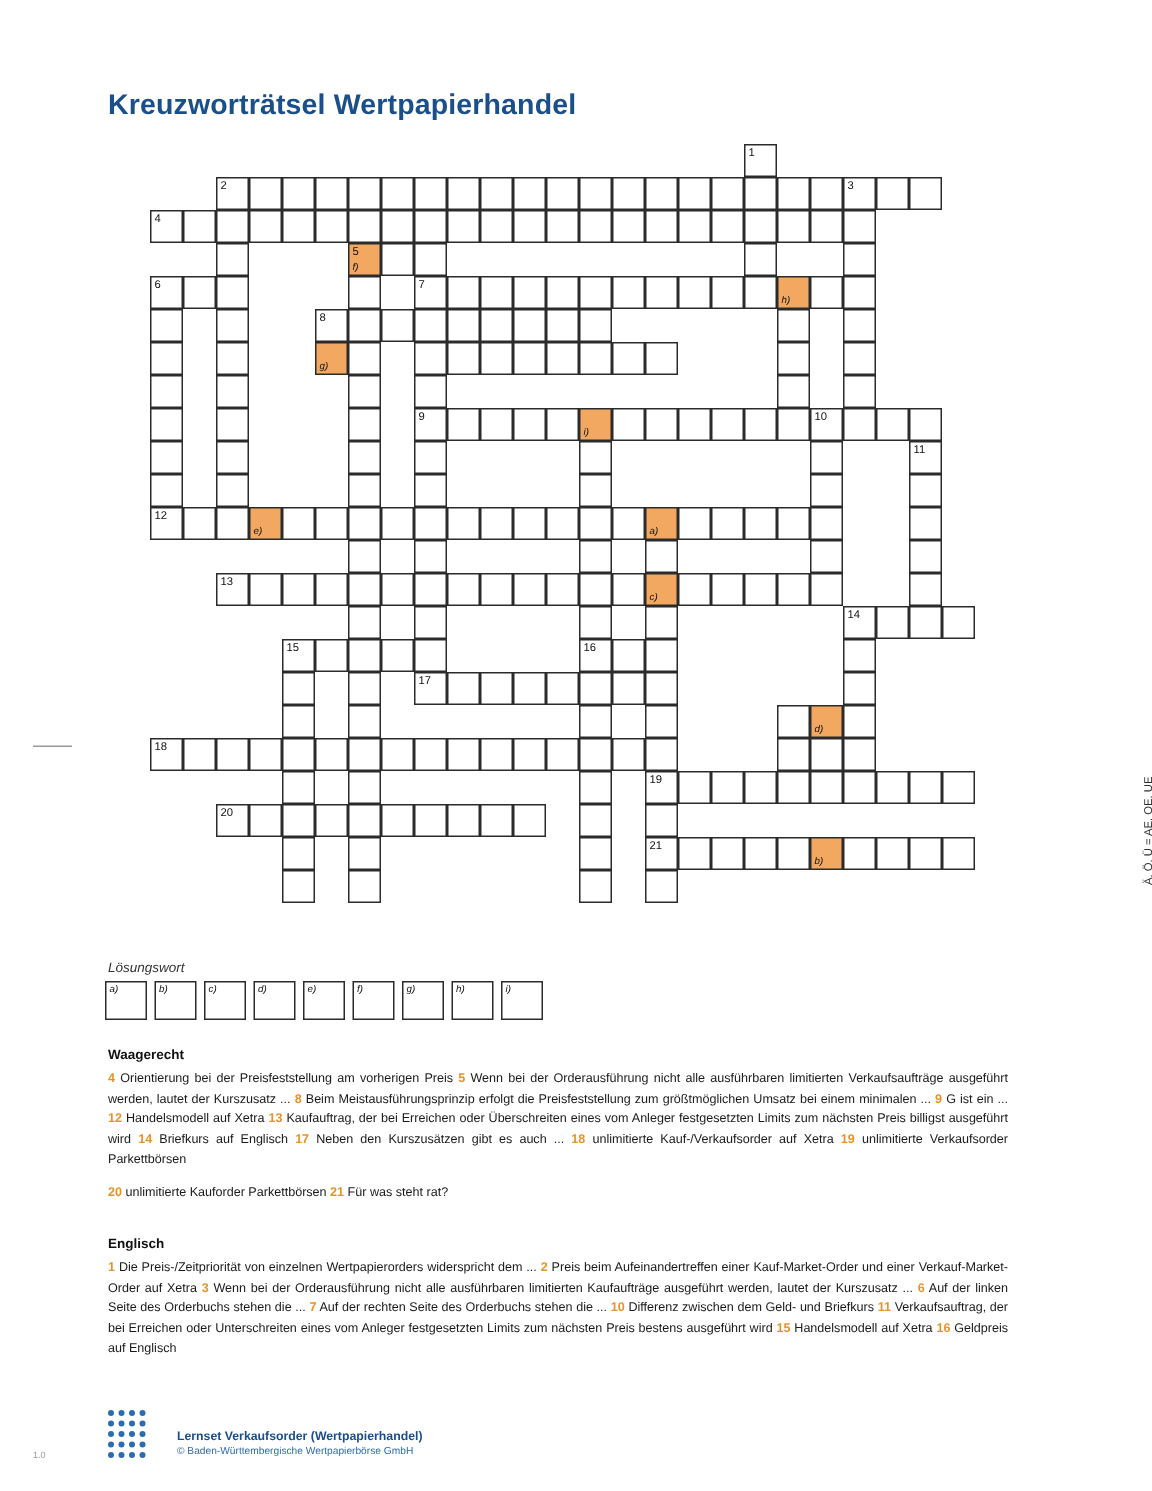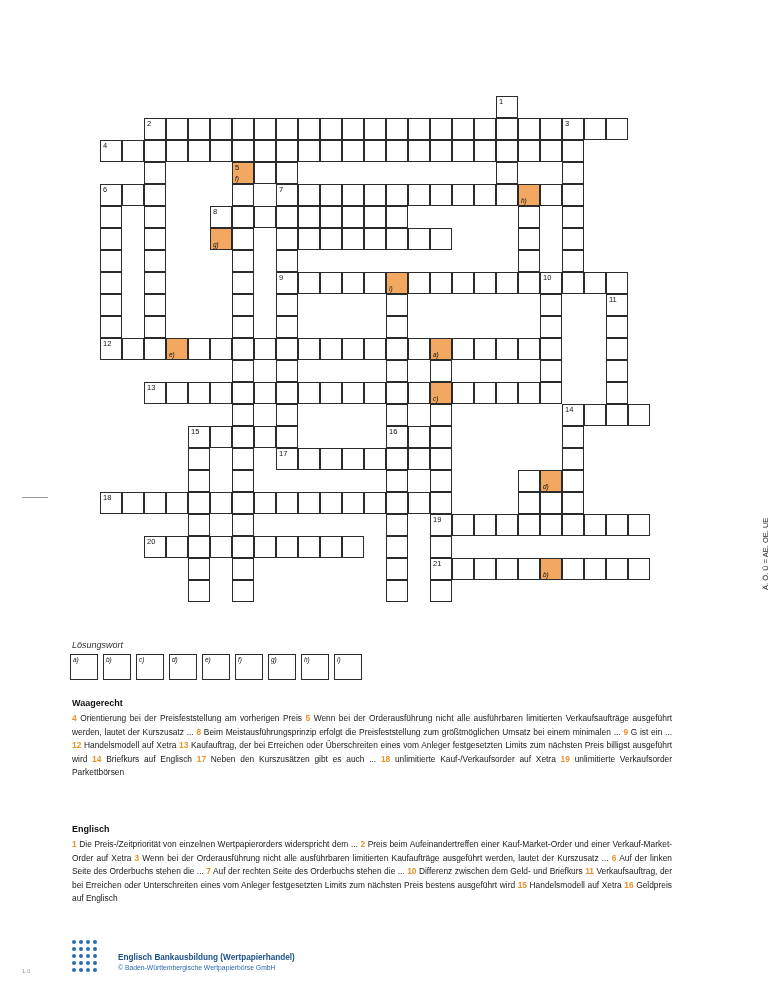--- a/index.html
+++ b/index.html
@@ -70,20 +70,21 @@
   .dots i{display:block;float:left;width:4px;height:4px;border-radius:50%;background:#2b6cb0;margin:0 3px 3px 0;}
   .foot-t1{position:absolute;left:118px;top:953px;font-size:8.2px;font-weight:bold;color:#1b4f8a;}
   .foot-t2{position:absolute;left:118px;top:964px;font-size:6.8px;color:#2b6cb0;}
   .pagenum{position:absolute;left:22px;top:968px;font-size:6px;color:#9a9a9a;}
 </style>
 </head>
 <body>
 
 <div class="page">
 
+  <div class="title">Kreuzworträtsel Wertpapierhandel</div>
 
   <div id="grid-wrap">
       <div class="cell" style="left: 396px; top: 0px; width: 22px; height: 22px;">
         <span class="num">1</span>
       </div>
       <div class="cell" style="left: 396px; top: 22px; width: 22px; height: 22px;"></div>
       <div class="cell" style="left: 396px; top: 44px; width: 22px; height: 22px;"></div>
       <div class="cell" style="left: 44px; top: 22px; width: 22px; height: 22px;">
         <span class="num">2</span>
       </div>
@@ -425,20 +426,21 @@
     <span>Ä, Ö, Ü = AE, OE, UE</span>
 
   </div>
 
   <div class="loes-label">Lösungswort</div>
   <div class="loes-row" id="loes-row"><span class="loes-box"><i>a)</i></span><span class="loes-box"><i>b)</i></span><span class="loes-box"><i>c)</i></span><span class="loes-box"><i>d)</i></span><span class="loes-box"><i>e)</i></span><span class="loes-box"><i>f)</i></span><span class="loes-box"><i>g)</i></span><span class="loes-box"><i>h)</i></span><span class="loes-box"><i>i)</i></span></div>
 
   <div class="sec-head" id="waagerecht-head">Waagerecht</div>
   <div class="clues" id="waagerecht-body">
     <p style="margin:0 0 8px 0;" id="across-p1"><span class="n">4</span> Orientierung bei der Preisfeststellung am vorherigen Preis <span class="n">5</span> Wenn bei der Orderausführung nicht alle ausführbaren limitierten Verkaufsaufträge ausgeführt werden, lautet der Kurszusatz ... <span class="n">8</span> Beim Meistausführungsprinzip erfolgt die Preisfeststellung zum größtmöglichen Umsatz bei einem minimalen ... <span class="n">9</span> G ist ein ... <span class="n">12</span> Handelsmodell auf Xetra <span class="n">13</span> Kaufauftrag, der bei Erreichen oder Überschreiten eines vom Anleger festgesetzten Limits zum nächsten Preis billigst ausgeführt wird <span class="n">14</span> Briefkurs auf Englisch <span class="n">17</span> Neben den Kurszusätzen gibt es auch ... <span class="n">18</span> unlimitierte Kauf-/Verkaufsorder auf Xetra <span class="n">19</span> unlimitierte Verkaufsorder Parkettbörsen</p>
+    <p style="margin:0;" id="across-p2"><span class="n">20</span> unlimitierte Kauforder Parkettbörsen <span class="n">21</span> Für was steht rat?</p>
   </div>
 
   <div class="sec-head" id="senkrecht-head">Englisch</div>
   <div class="clues" id="senkrecht-body">
     <p style="margin:0;" id="down-p1"><span class="n">1</span> Die Preis-/Zeitpriorität von einzelnen Wertpapierorders widerspricht dem ... <span class="n">2</span> Preis beim Aufeinandertreffen einer Kauf-Market-Order und einer Verkauf-Market-Order auf Xetra <span class="n">3</span> Wenn bei der Orderausführung nicht alle ausführbaren limitierten Kaufaufträge ausgeführt werden, lautet der Kurszusatz ... <span class="n">6</span> Auf der linken Seite des Orderbuchs stehen die ... <span class="n">7</span> Auf der rechten Seite des Orderbuchs stehen die ... <span class="n">10</span> Differenz zwischen dem Geld- und Briefkurs <span class="n">11</span> Verkaufsauftrag, der bei Erreichen oder Unterschreiten eines vom Anleger festgesetzten Limits zum nächsten Preis bestens ausgeführt wird <span class="n">15</span> Handelsmodell auf Xetra <span class="n">16</span> Geldpreis auf Englisch</p>
   </div>
 
   <div class="dots" id="footer-dots">
       <i></i>
       <i></i>
@@ -454,16 +456,16 @@
       <i></i>
       <i></i>
       <i></i>
       <i></i>
       <i></i>
       <i></i>
       <i></i>
       <i></i>
       <i></i>
     </div>
-  <div class="foot-t1">Englisch Bankausbildung (Wertpapierhandel)</div>
+  <div class="foot-t1">Lernset Verkaufsorder (Wertpapierhandel)</div>
   <div class="foot-t2">© Baden-Württembergische Wertpapierbörse GmbH</div>
   <div class="pagenum">1.0</div>
 </div>
 
 </body></html>

